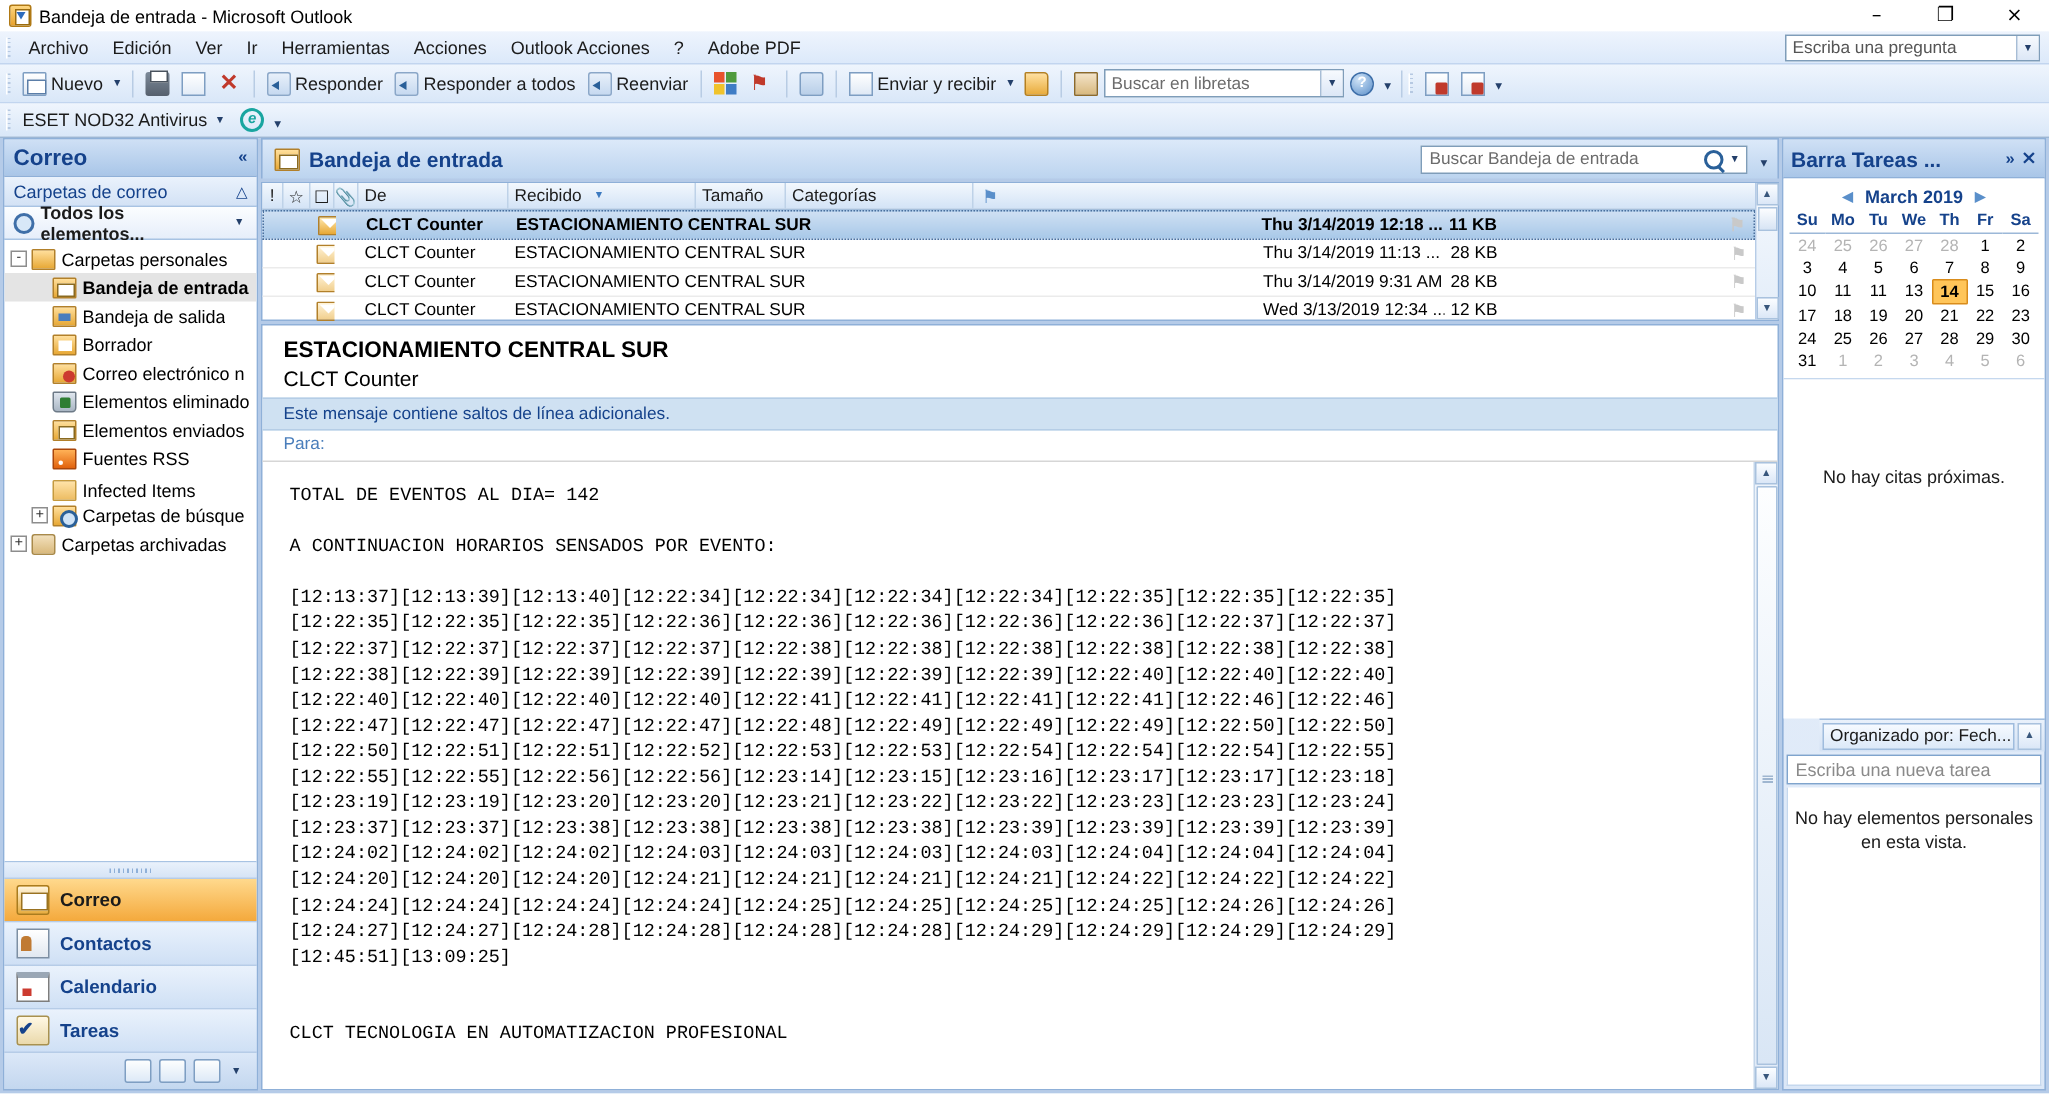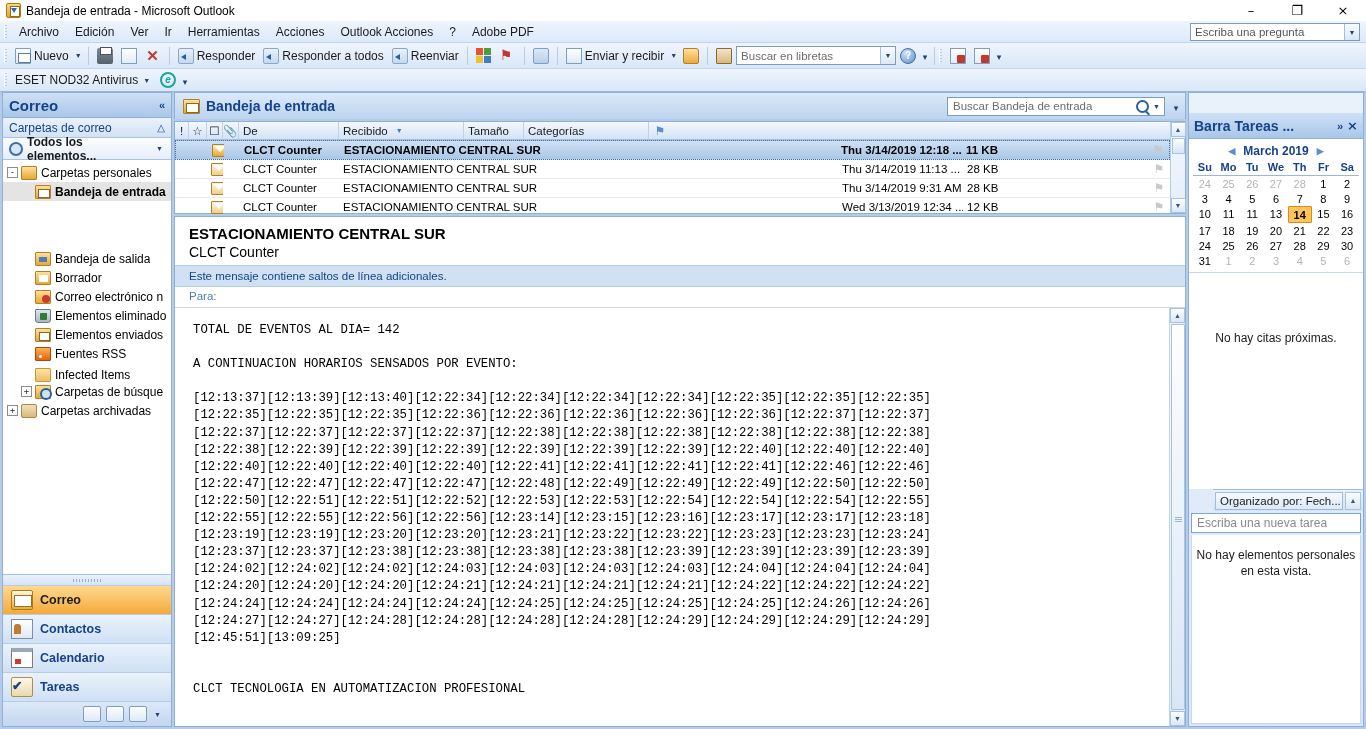--- a/index.html
+++ b/index.html
@@ -316,21 +316,21 @@
   .rp-thumb { width: 14px; flex: 1 1 auto; margin: 1px 0; background: linear-gradient(to bottom,#fdfeff,#d9e6f5);
     border: 1px solid #a9c2de; border-radius: 1px; position: relative; }
   .rp-thumb::after { content:""; position:absolute; left:3px; top:50%; width:7px; height:5px;
     background: repeating-linear-gradient(to bottom,#9fb6d0 0 1px,transparent 1px 2px); }
 
   
   .todobar { width: 176px; flex: 0 0 176px; border: 1px solid #8fb0d8;
     background: linear-gradient(to bottom,#e9f1fb,#dbe7f7); display: flex; flex-direction: column; min-height: 0; }
   .td-title { height: 26px; flex: 0 0 26px; display: flex; align-items: center; padding: 0 5px;
     background: linear-gradient(to bottom,#cfe0f5,#a9c6e8); border-bottom: 1px solid #8fb0d8;
-    color: #15428b; font-weight: bold; font-size: 14px; gap: 4px; margin-top: 20px; }
+    color: #15428b; font-weight: bold; font-size: 14px; gap: 4px; }
   .td-title .exp { margin-left: auto; font-size: 11px; }
   .td-title .cls { font-size: 13px; font-family: "DejaVu Sans", sans-serif; }
   .td-cal { flex: 0 0 auto; background: #fff; padding: 3px 4px 4px 4px; border-bottom: 1px solid #c5d8ee; }
   .cal-head { display: flex; align-items: center; justify-content: center; gap: 8px;
     font-size: 12px; font-weight: bold; color: #15428b; height: 18px; }
   .cal-head .nav { color: #5a8fca; font-size: 9px; }
   .cal-head .mon { flex: 0 0 auto; }
   .cal-grid { display: grid; grid-template-columns: repeat(7, 1fr); font-size: 11px; text-align: center; }
   .cal-grid .dow { color: #15428b; font-weight: bold; padding: 1px 0 2px 0;
     border-bottom: 1px solid #9cb8d8; }
@@ -496,21 +496,21 @@
           <div class="frow" style="padding-left: 4px;">
             <span class="expander">-</span>
             <span class="fico fico-folder"></span>
             <span class="flabel">Carpetas personales</span>
           </div>
           <div class="frow selected" style="padding-left: 18px;">
             <span class="noexp"></span>
             <span class="fico fico-inbox"></span>
             <span class="flabel">Bandeja de entrada</span>
           </div>
-          <div class="frow" style="padding-left: 18px; margin-top: 48px;">
+          <div class="frow" style="padding-left: 18px;">
             <span class="noexp"></span>
             <span class="fico fico-out"></span>
             <span class="flabel">Bandeja de salida</span>
           </div>
           <div class="frow" style="padding-left: 18px;">
             <span class="noexp"></span>
             <span class="fico fico-draft"></span>
             <span class="flabel">Borrador</span>
           </div>
           <div class="frow" style="padding-left: 18px;">

